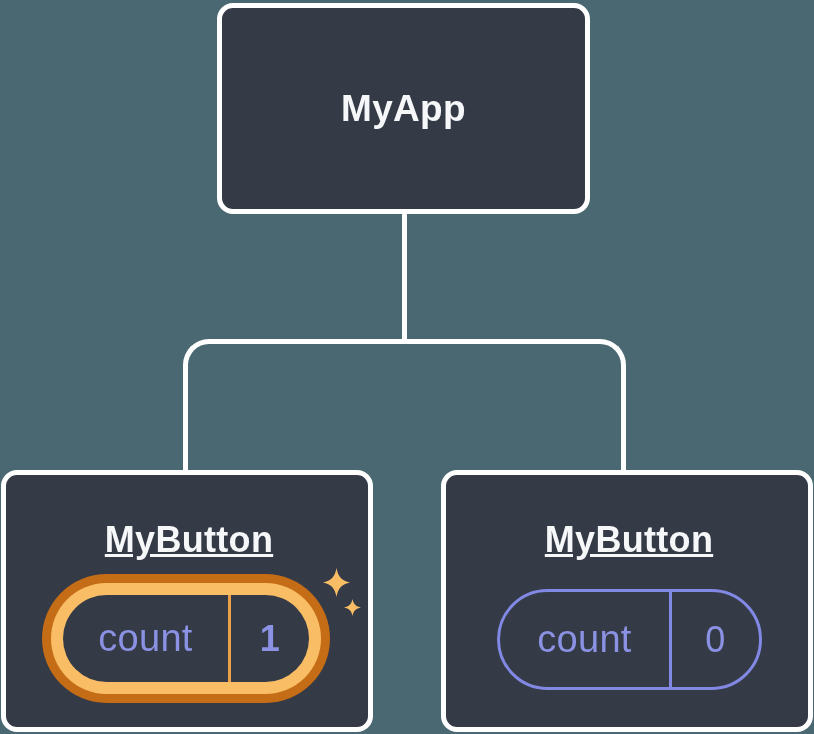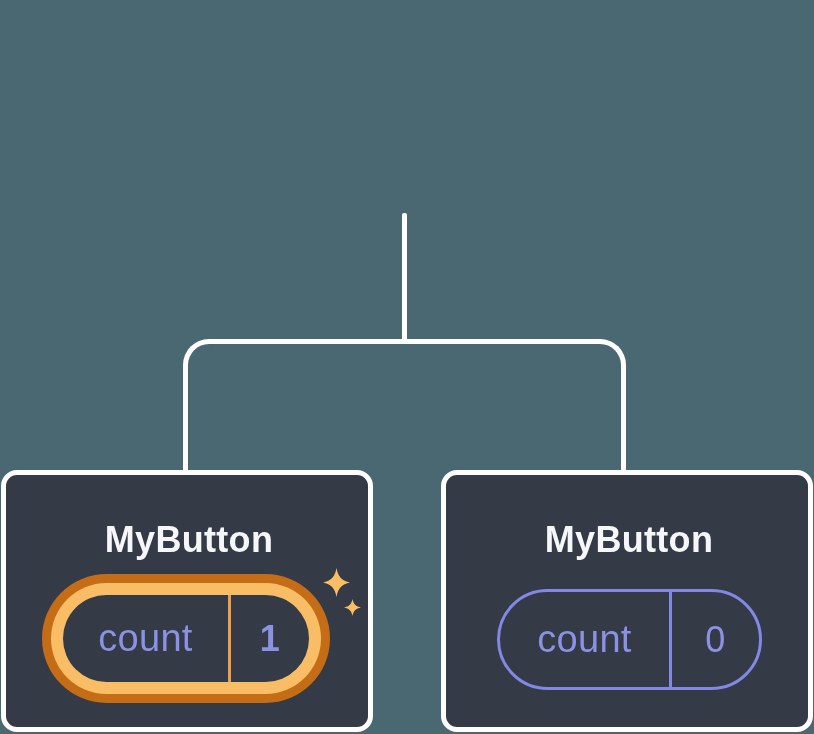--- a/index.html
+++ b/index.html
@@ -53,20 +53,21 @@
   .node-right { left: 441px; top: 470px; width: 372px; height: 262px; }
 
   .child-label {
     position: absolute;
     left: 4px; right: 0; top: 44px;
     text-align: center;
     color: var(--label-text, #f6f7f9);
     font-size: 36px;
     font-weight: 600;
     letter-spacing: 0.3px;
+    text-decoration: underline;
   }
 
   
   .pill-hl {
     position: absolute;
     left: 36px; top: 99px;
     width: 288px; height: 129px;
     box-sizing: border-box;
     background: var(--highlight-orange-dark, #c56c16);
     border-radius: 999px;
@@ -129,20 +130,23 @@
   .sparkle.small { left: 338px; top: 124px; width: 17px; height: 17px; }
 </style>
 </head>
 <body>
 
 <div class="stage">
 
   <div class="stem"></div>
   <div class="bracket"></div>
 
+  <div class="node node-root">
+    <div class="node-label">MyApp</div>
+  </div>
 
   <div class="node node-left">
     <div class="child-label">MyButton</div>
     <div class="pill-hl">
       <div class="pill-hl-mid">
         <div class="pill-hl-core">
           <div class="cell key">count</div>
           <div class="divider orange"></div>
           <div class="cell val bold">1</div>
         </div>

